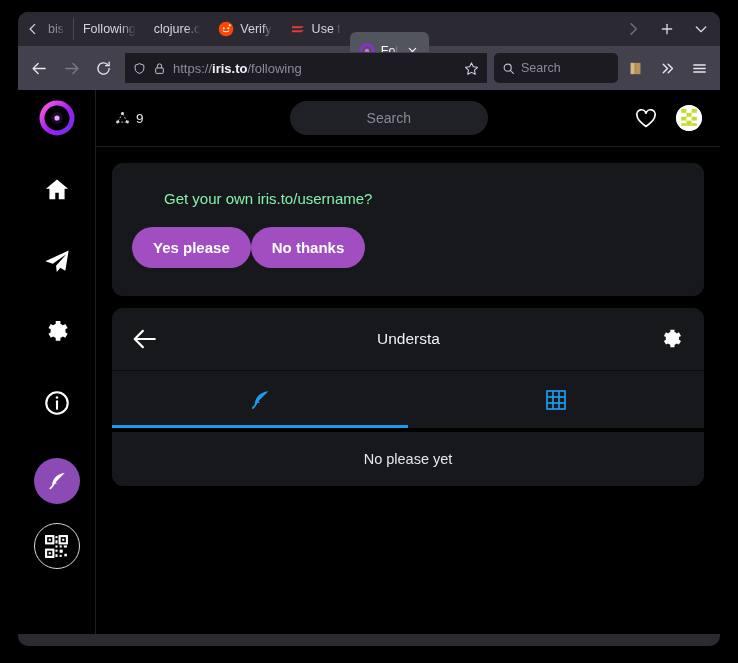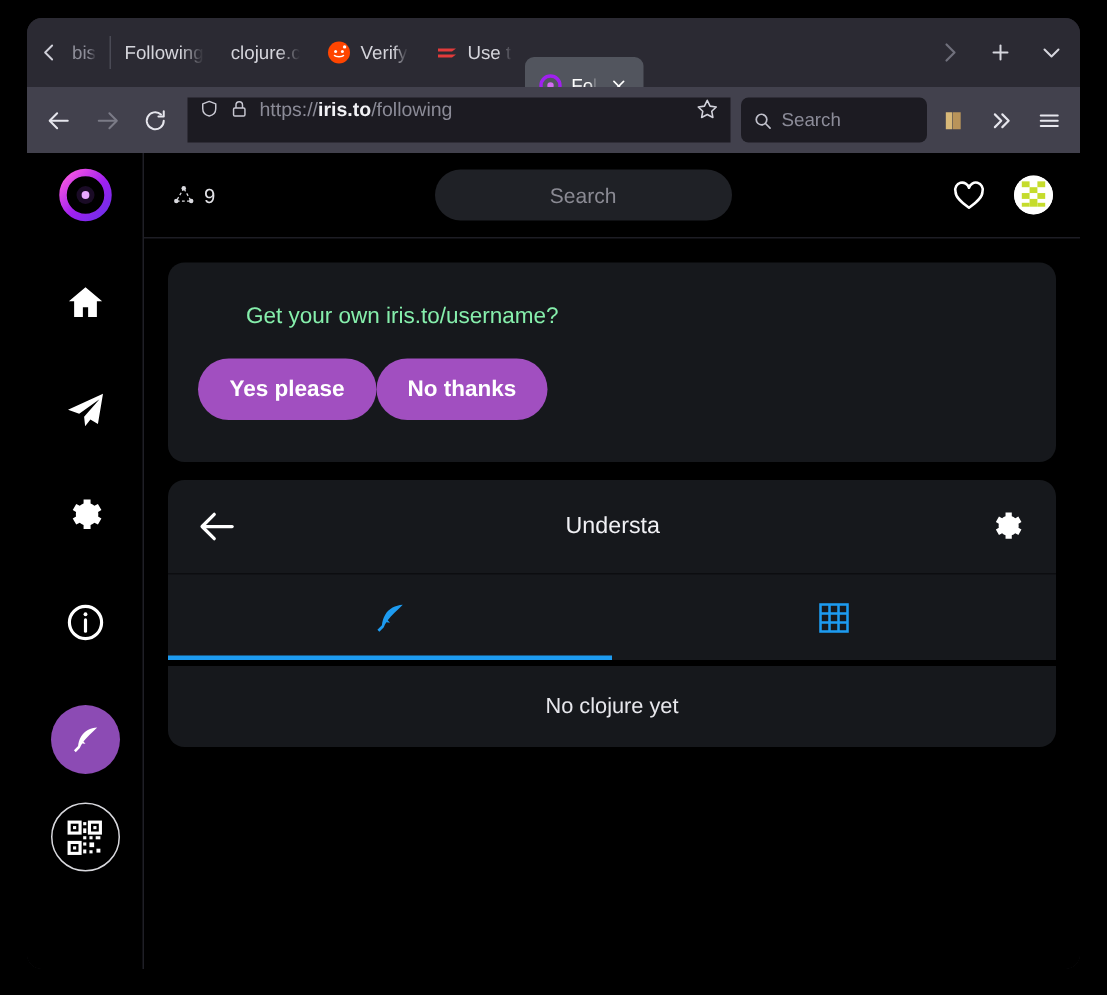--- a/index.html
+++ b/index.html
@@ -21,21 +21,21 @@
     width: 702px;
     height: 634px;
     background: #2b2a33;
     border-radius: 10px;
     overflow: hidden;
     box-shadow: 0 4px 14px rgba(0,0,0,0.85);
   }
 
   
   .tabstrip {
-    height: 46px;
+    height: 34px;
     background: #2b2a33;
     display: flex;
     align-items: center;
     padding: 0 2px;
     position: relative;
   }
   .tab-scroll-btn {
     width: 26px; height: 46px;
     display: flex; align-items: center; justify-content: center;
     color: #cfcfd8;
@@ -113,20 +113,21 @@
   }
   .navbtn.dim { color: #7b7b87; }
   .navbtn svg { width: 17px; height: 17px; }
 
   .urlbar {
     flex: 1 1 auto;
     height: 30px;
     background: #1c1b22;
     border-radius: 0;
     display: flex;
+    align-items: center;
     padding: 0 8px;
     gap: 7px;
     margin: 0 5px;
     min-width: 0;
   }
   .urlbar .ico { color: #c8c8d2; display: flex; flex: 0 0 auto; }
   .urlbar .ico svg { width: 13px; height: 15px; }
   .url-text {
     flex: 1 1 auto;
     font-size: 13px;
@@ -639,17 +640,17 @@
                 <rect x="3" y="3" width="18" height="18"></rect>
                 <line x1="9" y1="3" x2="9" y2="21"></line>
                   <line x1="15" y1="3" x2="15" y2="21"></line>
                 <line x1="3" y1="9" x2="21" y2="9"></line>
                   <line x1="3" y1="15" x2="21" y2="15"></line>
               </svg>
             </div>
           </div>
         </div>
 
-        <div class="empty">No clojure yet</div>
+        <div class="empty">No please yet</div>
       </div>
     </div>
   </div>
 </div>
 
 </body></html>

